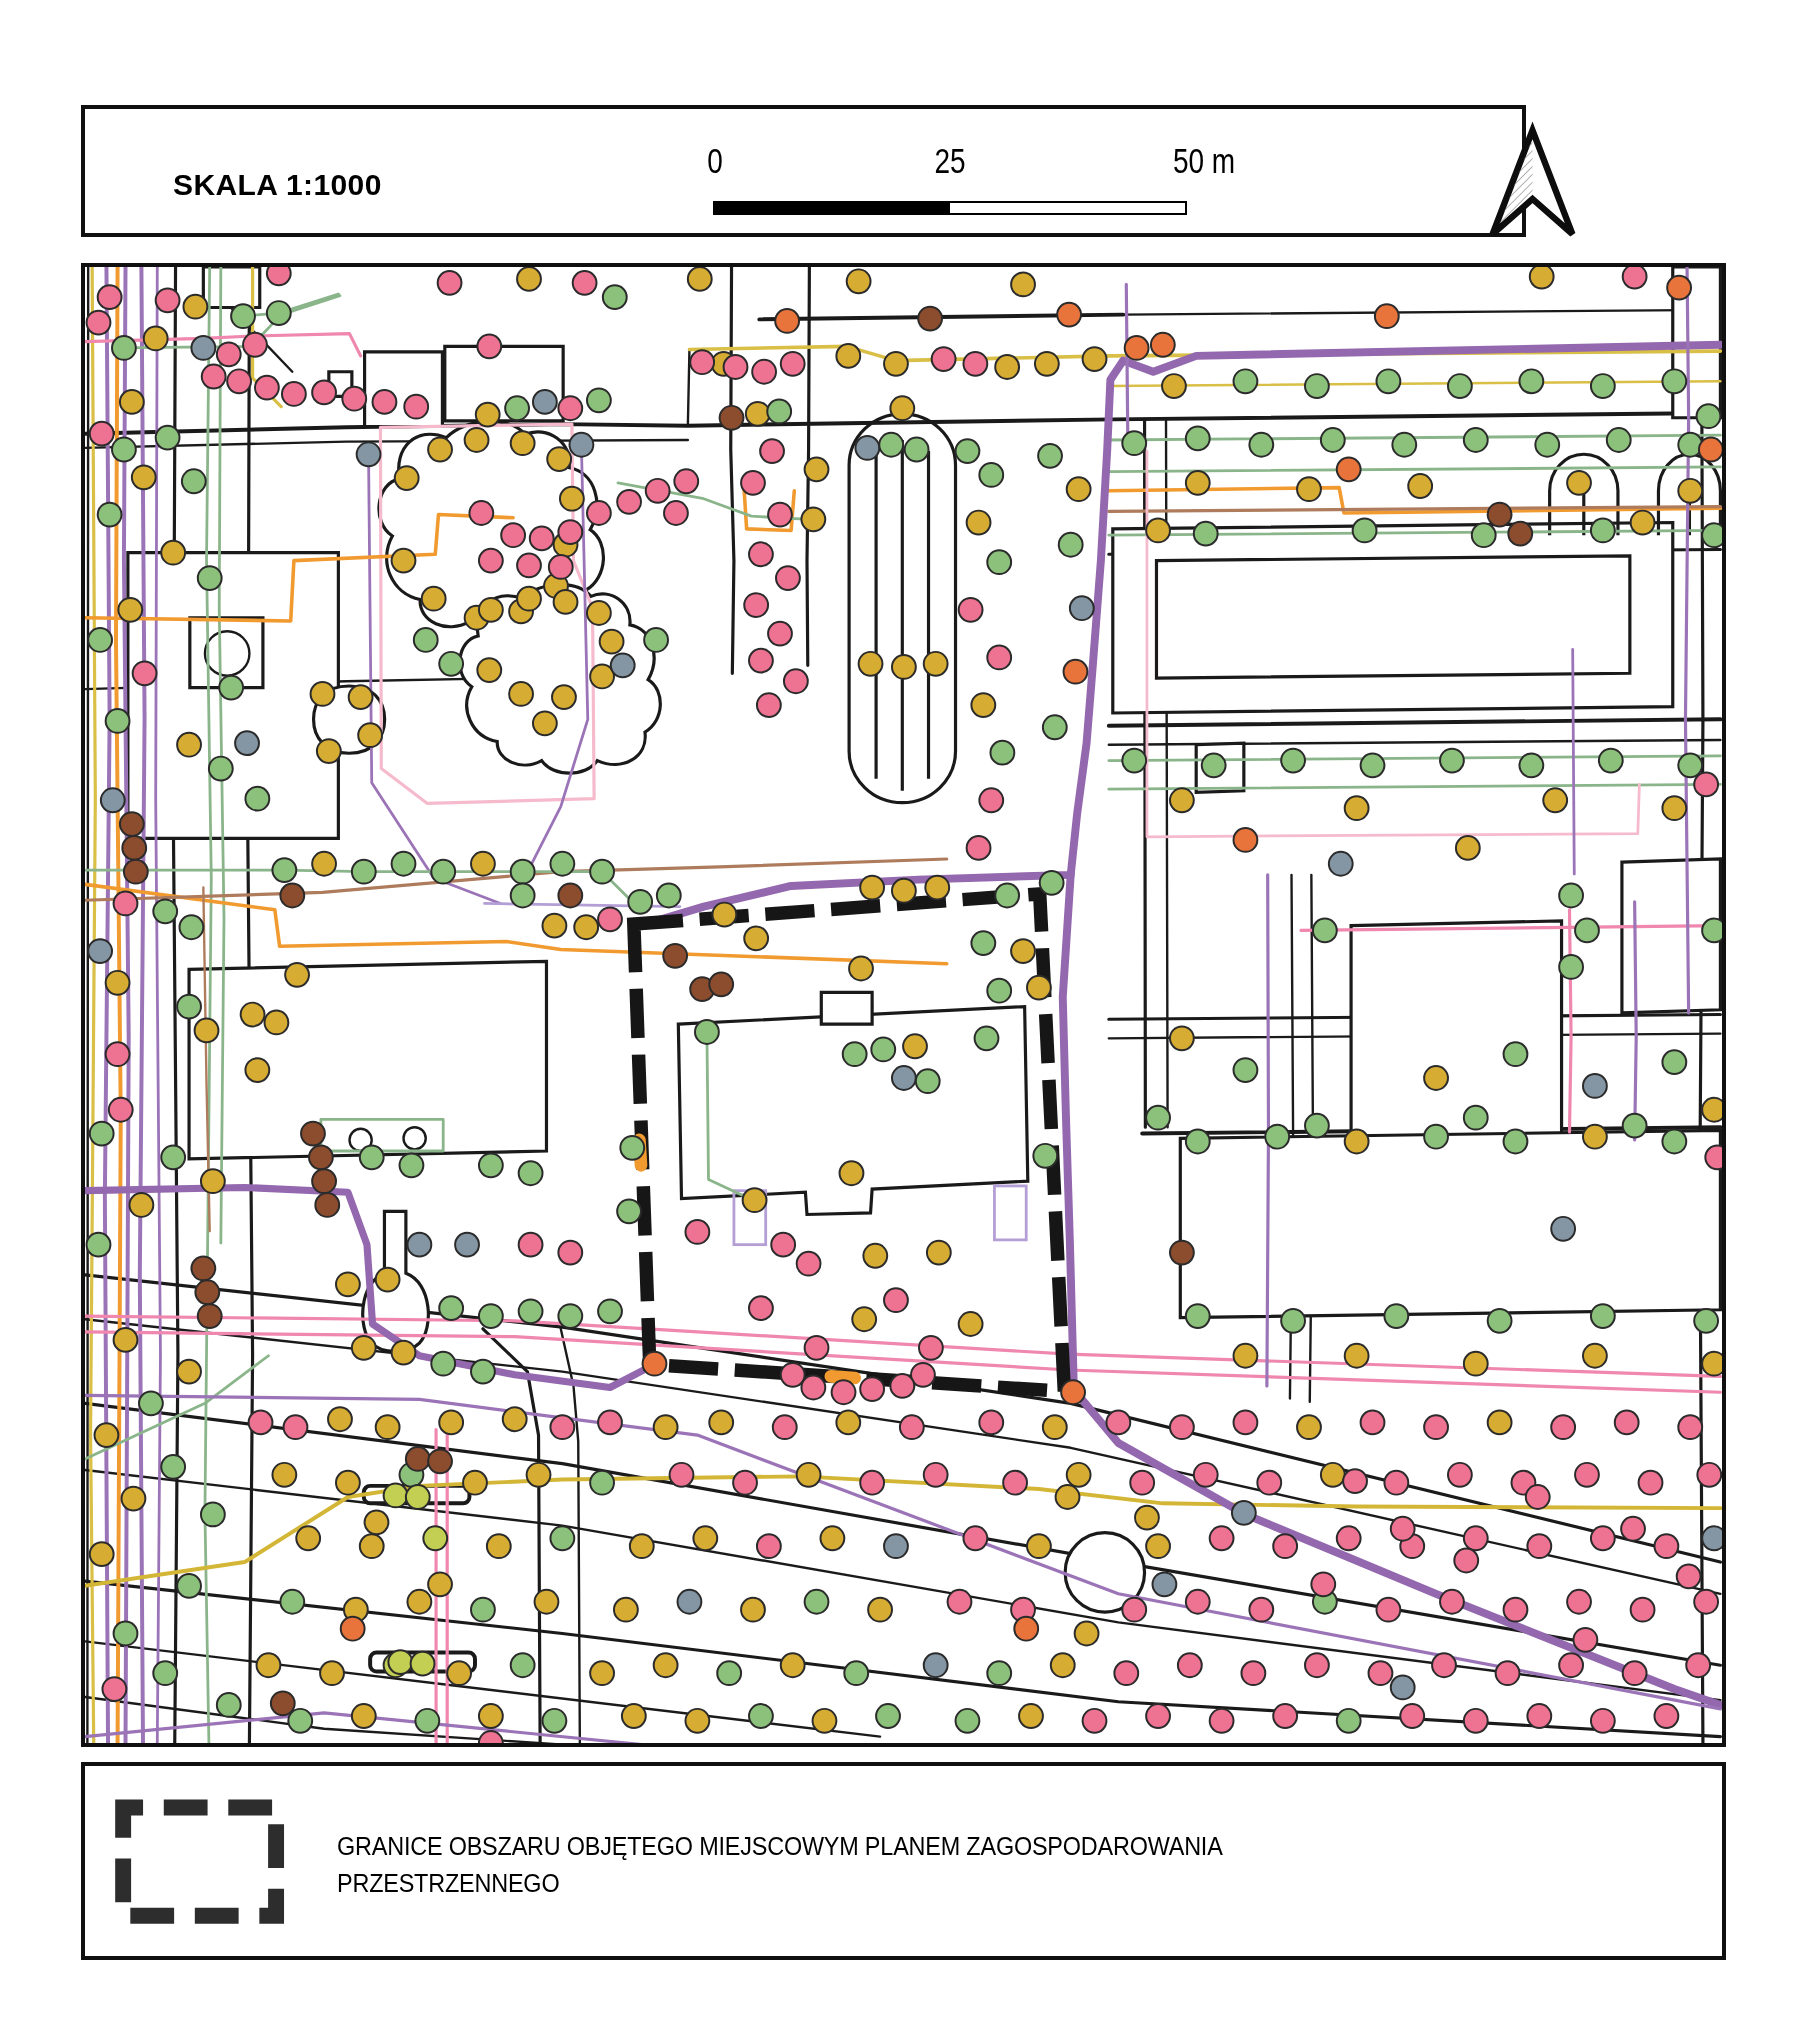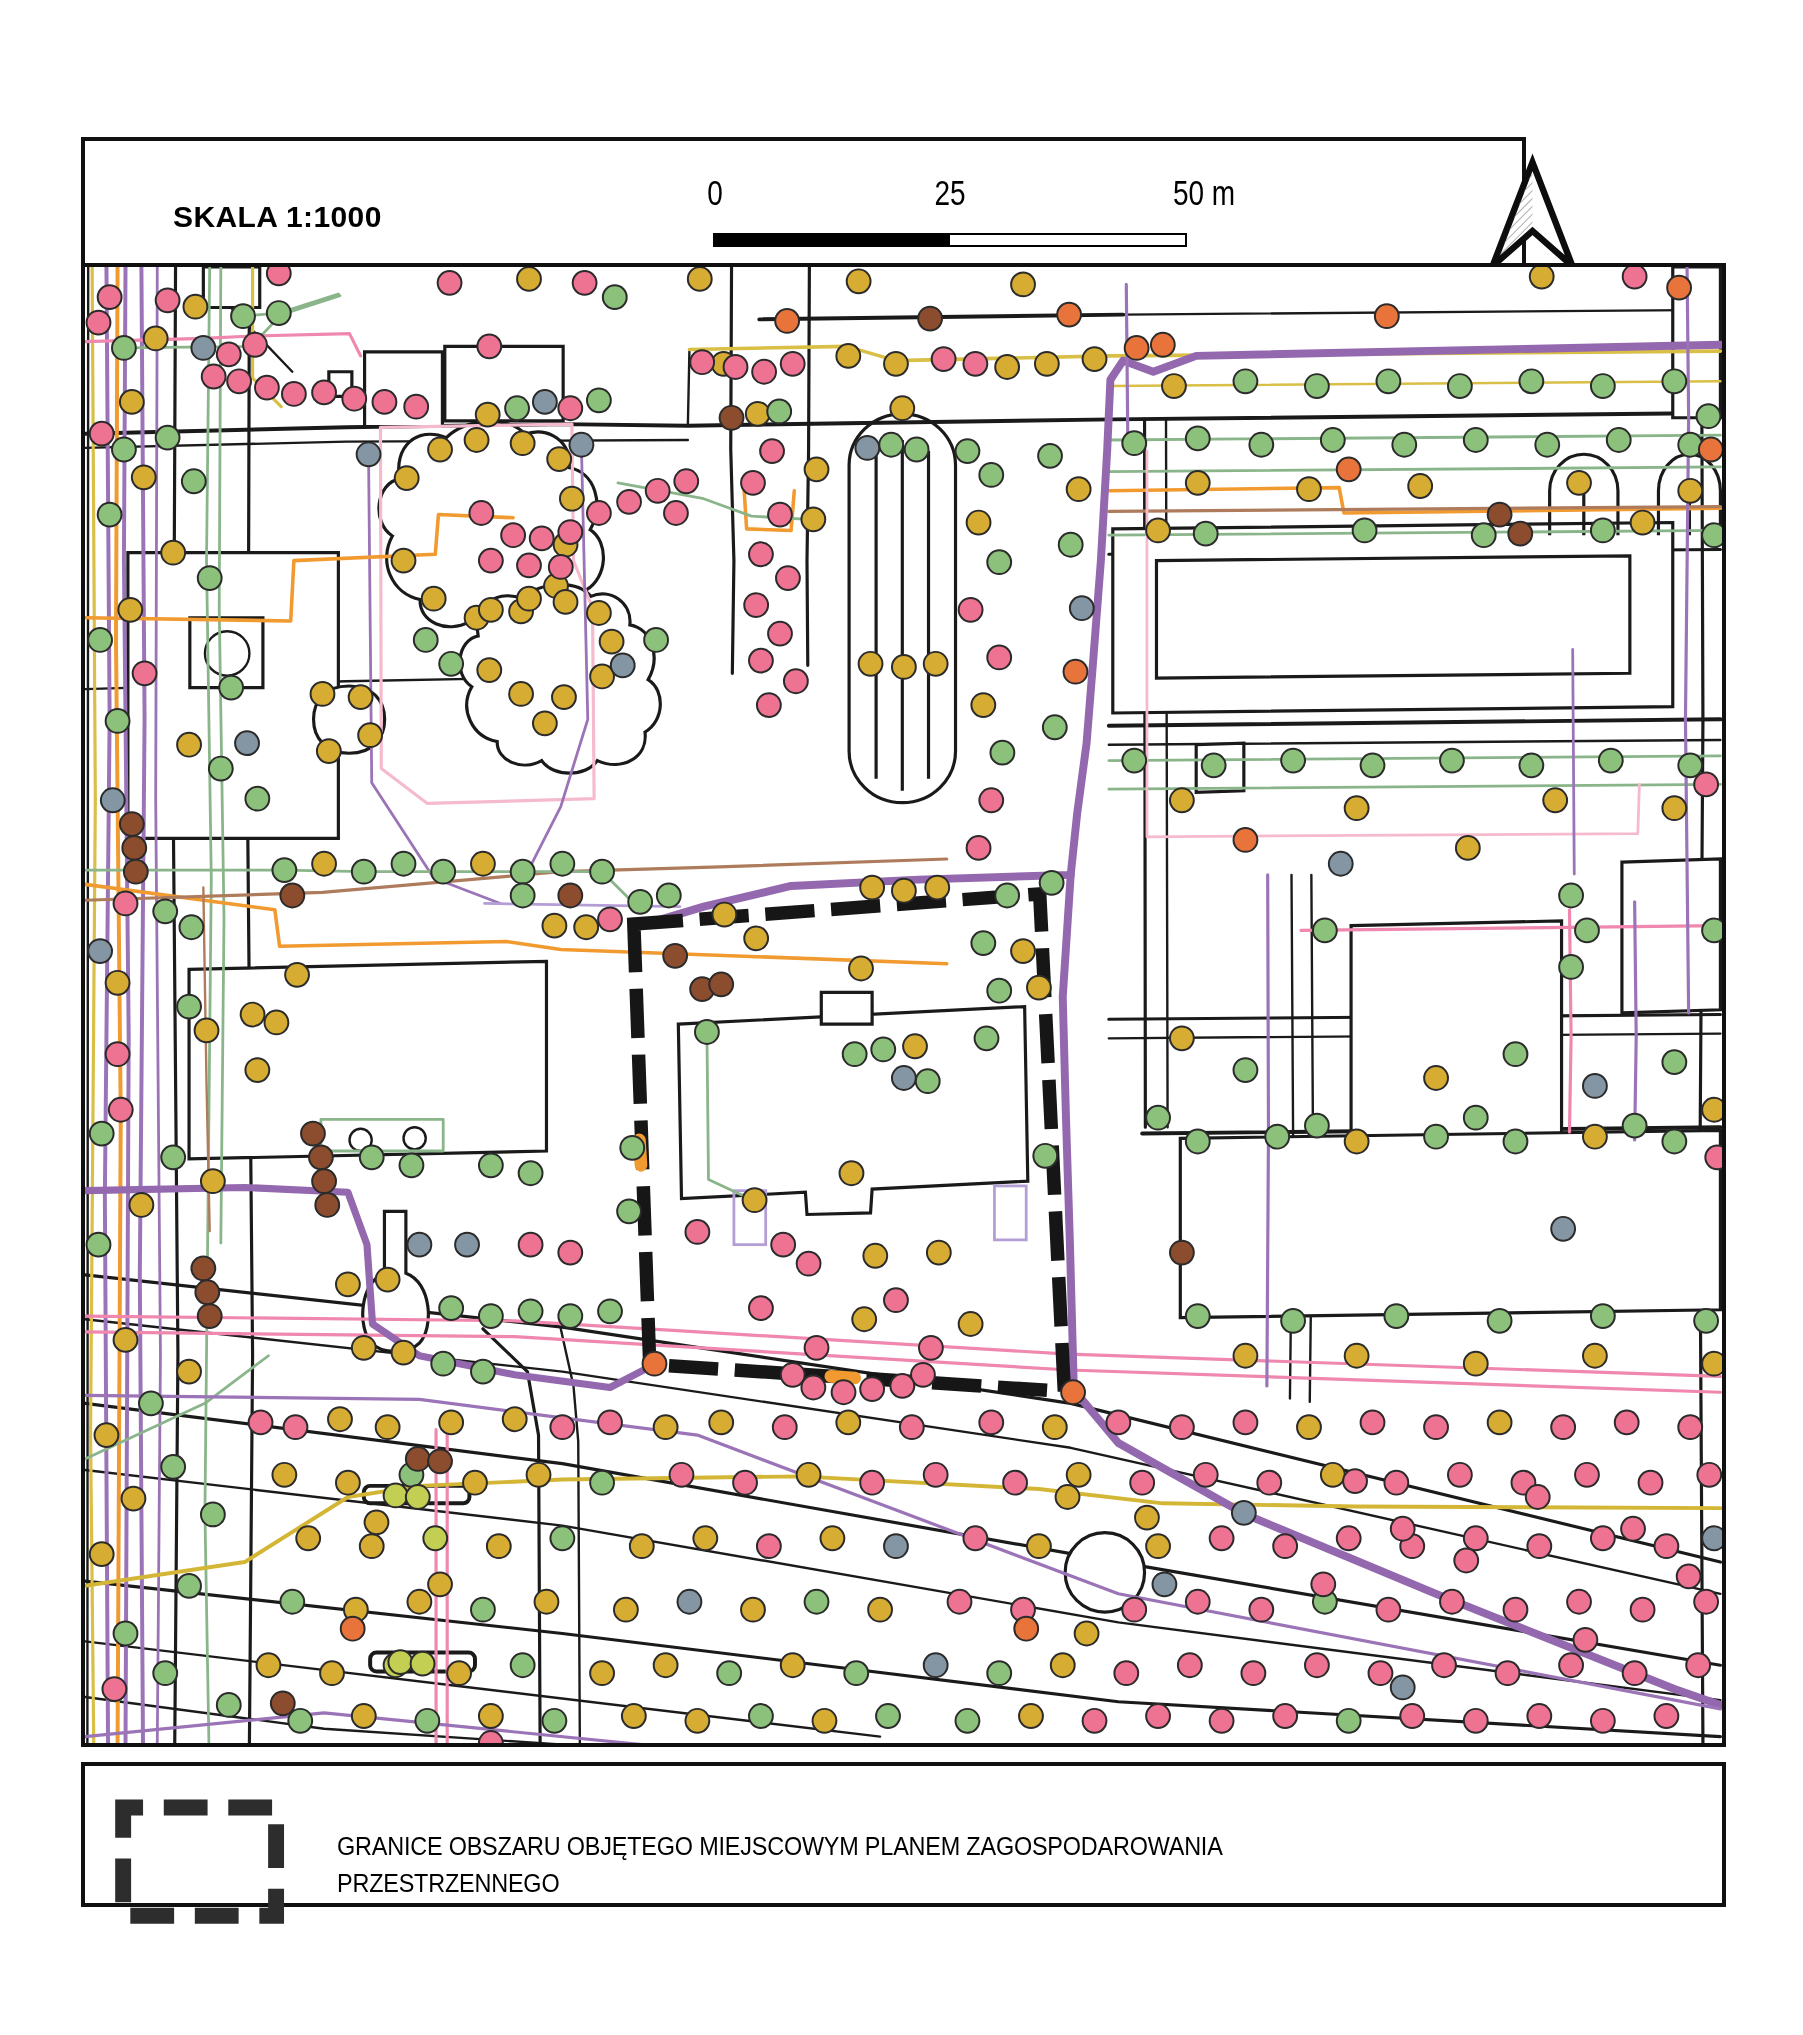--- a/index.html
+++ b/index.html
@@ -1,23 +1,23 @@
 <!DOCTYPE html>
 <html style="font-size:12.8px"><head>
 <meta charset="utf-8">
 <style>
   html,body{margin:0;padding:0;background:#fff;}
   .page{position:relative;width:1804px;height:2036px;background:#fff;overflow:hidden;
         font-family:"Liberation Sans",sans-serif;color:#000;}
   .box{position:absolute;background:#fff;border:4px solid #101010;box-sizing:border-box;}
-  .header{left:81px;top:105px;width:1445px;height:132px;margin-top:32px;}
+  .header{left:81px;top:105px;width:1445px;height:132px;}
   .map-wrap{position:absolute;left:81px;top:263px;width:1645px;height:1484px;
             border:4.8px solid #101010;box-sizing:border-box;background:#fff;overflow:hidden;}
   .map-wrap svg{display:block;width:100%;height:100%;}
-  .legend{left:81px;top:1762px;width:1645px;height:145px;}
+  .legend{left:81px;top:1762px;width:1645px;height:198px;}
   .scale-title{position:absolute;left:88px;top:59px;font-size:30px;font-weight:bold;
                letter-spacing:0.4px;white-space:nowrap;}
   .sb-label{position:absolute;top:32px;width:128px;text-align:center;font-size:35px;
             transform:scaleX(.8);transform-origin:center;white-space:nowrap;}
   .sb0{left:566px;}
   .sb25{left:801px;}
   .sb50{left:1055px;}
   .sb-bar{position:absolute;left:628px;top:92px;width:474px;height:14.4px;border:2.4px solid #000;
           box-sizing:border-box;background:linear-gradient(to right,#000 0 50%,#fff 50% 100%);}
   .north-svg{position:absolute;left:1398px;top:9.6px;width:99px;height:120px;}

